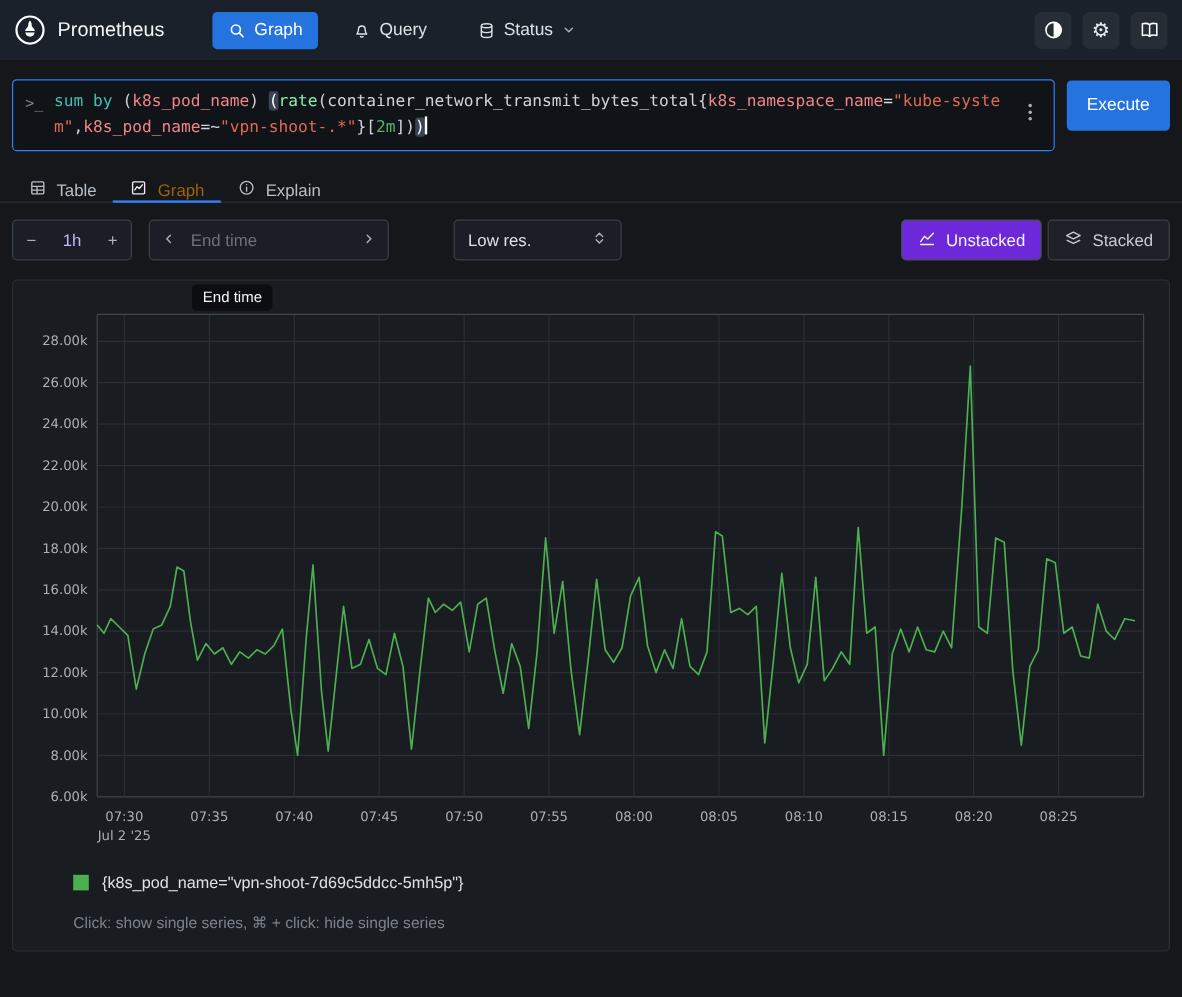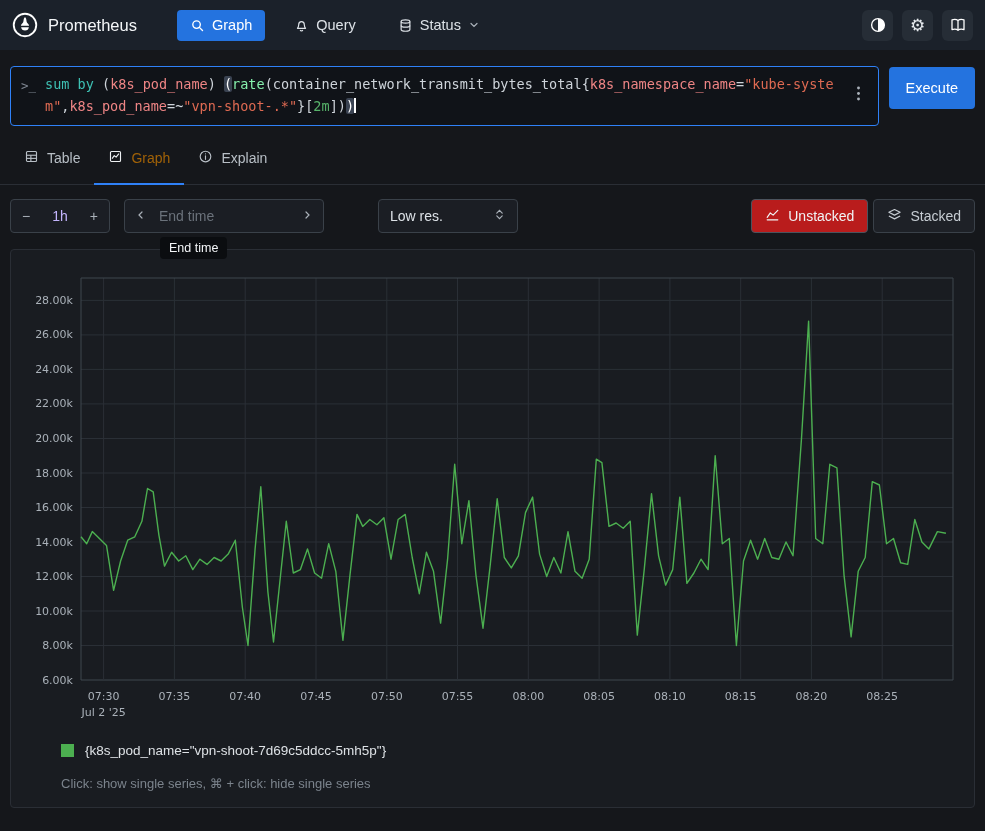--- a/index.html
+++ b/index.html
@@ -37,42 +37,42 @@
   .tk-dur { color:#57b36a; }
   .tk-txt { color:#ced4da; }
   .tk-hlbr { color:#ffffff; background:#3a4352; border-radius:2px; }
   .caret { display:inline-block; width:2px; height:15px; background:#ffffff; vertical-align:-2px; }
   .kebab { align-self:center; padding:2px 2px; cursor:pointer; }
   .execute-btn { height:42px; padding:0 17px; background:#2473df; color:#fff; border:none;
     border-radius:4px; font-size:14.5px; font-family:inherit; cursor:pointer; margin-top:1px; }
 
   
   .tabs { display:flex; padding:0 10px; margin-top:14px; border-bottom:1px solid #2a2e35; }
-  .tab { display:flex; align-items:center; gap:8px; padding:9px 14px 16px 14px; font-size:14px;
+  .tab { display:flex; align-items:center; gap:8px; padding:9px 14px 0 14px; font-size:14px;
     color:#b8bfc6; cursor:pointer; border-bottom:2px solid transparent; margin-bottom:-1px; }
   .tab.active { color:#a16207; border-bottom-color:#2f81f7; }
 
   
   .controls { display:flex; align-items:center; gap:14px; padding:14px 10px; }
   .ctl-group { display:flex; align-items:center; height:34px; border:1px solid #3a4149;
     border-radius:4px; background:#1b1e24; color:#dde2e7; font-size:14px; }
   .range-group > span { padding:0 11px; cursor:pointer; }
   .range-val { color:#c4b5fd; }
   .range-sym { color:#aab1b9; }
   .endtime-group { width:200px; }
   .endtime-group .chev { padding:0 10px; color:#aab1b9; cursor:pointer; }
   .endtime-input { flex:1; background:transparent; border:none; outline:none; color:#e9ecef;
     font-size:14px; font-family:inherit; width:100%; text-align:left; }
   .endtime-input::placeholder { color:#6b727b; }
   .res-select { width:140px; justify-content:space-between; padding:0 11px; cursor:pointer;margin-left:40px; }
   .ctl-spacer { flex:1; }
   .toggle-btn { display:flex; align-items:center; gap:8px; height:34px; padding:0 13px;
     border-radius:4px; font-size:14px; cursor:pointer; border:1px solid #3a4149;
     background:#1e2127; color:#c6ccd2; }
-  .toggle-btn.active { background:#b91c1c; border-color:#4b535d; color:#f1f3f5; }
+  .toggle-btn.active { background:#6d28d9; border-color:#4b535d; color:#f1f3f5; }
   .toggle-pair { display:flex; gap:5px; }
 
   
   .tooltip { position:absolute; left:160px; top:237px; background:#0b0d10; color:#f4f6f8;
     font-size:12.5px; padding:4px 9px; border-radius:4px; z-index:9; }
 
   
   .panel { margin:2px 10px 0 10px; background:#191c21; border:1px solid #2a2e35; border-radius:4px;
     padding:18px 12px 10px 12px; }
   .chart-wrap { width:940px; }

